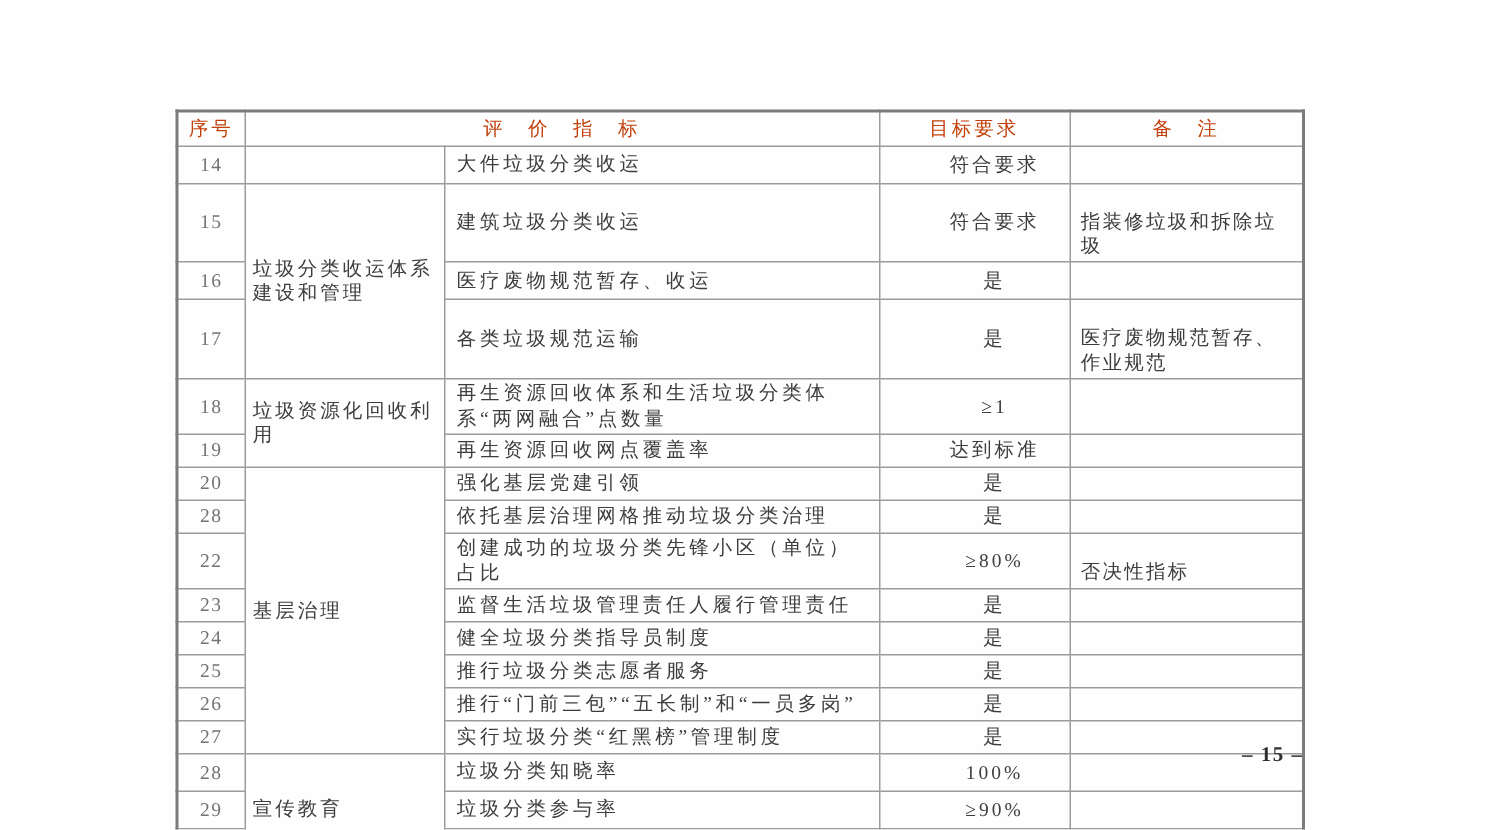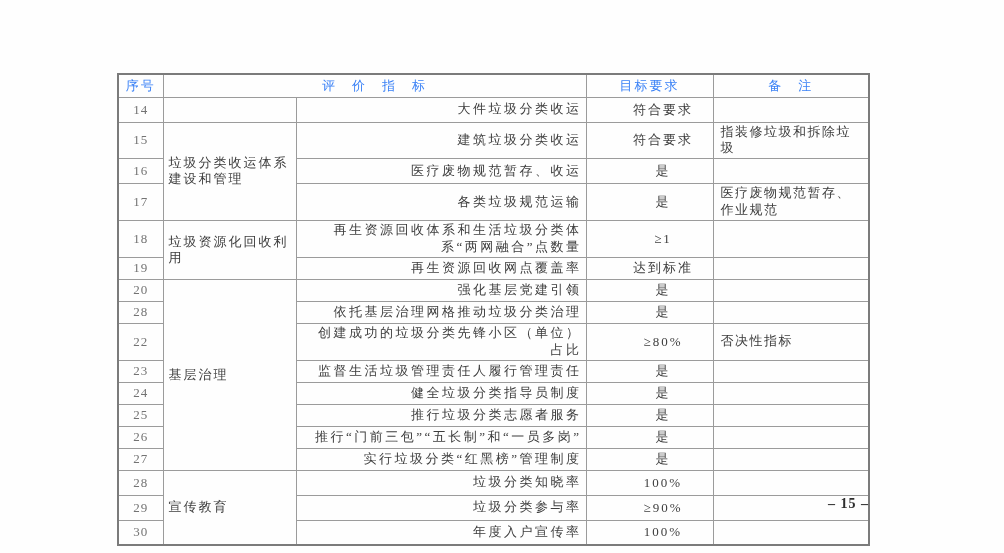--- a/index.html
+++ b/index.html
@@ -33,48 +33,48 @@
     overflow: hidden;
   }
   tr.hdr  { height: 23px; }
   tr.h24  { height: 25px; }
   tr.h30  { height: 30px; }
   tr.h22  { height: 22px; }
   th.c-hdr {
     font-weight: bold;
     text-align: center;
     letter-spacing: 2px;
-    color: #3b82f6;
+    color: #c2410c;
   }
   td.c-no {
     text-align: center;
     font-size: 12.5px;
     letter-spacing: 1px;
     color: #737373;
   }
   td.c-group {
     text-align: left;
     letter-spacing: 2px;
     line-height: 1.25;
     padding: 1px 5px;
   }
   td.c-ind {
-    text-align: right;
+    text-align: left;
     padding: 1px 4px 1px 8px;
     letter-spacing: 2.5px;
     line-height: 1.3;
   }
   td.c-target {
     text-align: center;
     letter-spacing: 2px;
     padding-left: 27px;
   }
   td.c-remark {
     text-align: left;
-    padding: 1px 4px 1px 7px;
+    padding: 17px 4px 1px 7px;
     letter-spacing: 1.5px;
     line-height: 1.3;
   }
   .page-number {
     position: absolute;
     left: 828px; top: 496px;
     font-size: 14px;
     letter-spacing: 1px;
     color: #2e2e2e;
     font-weight: bold;

